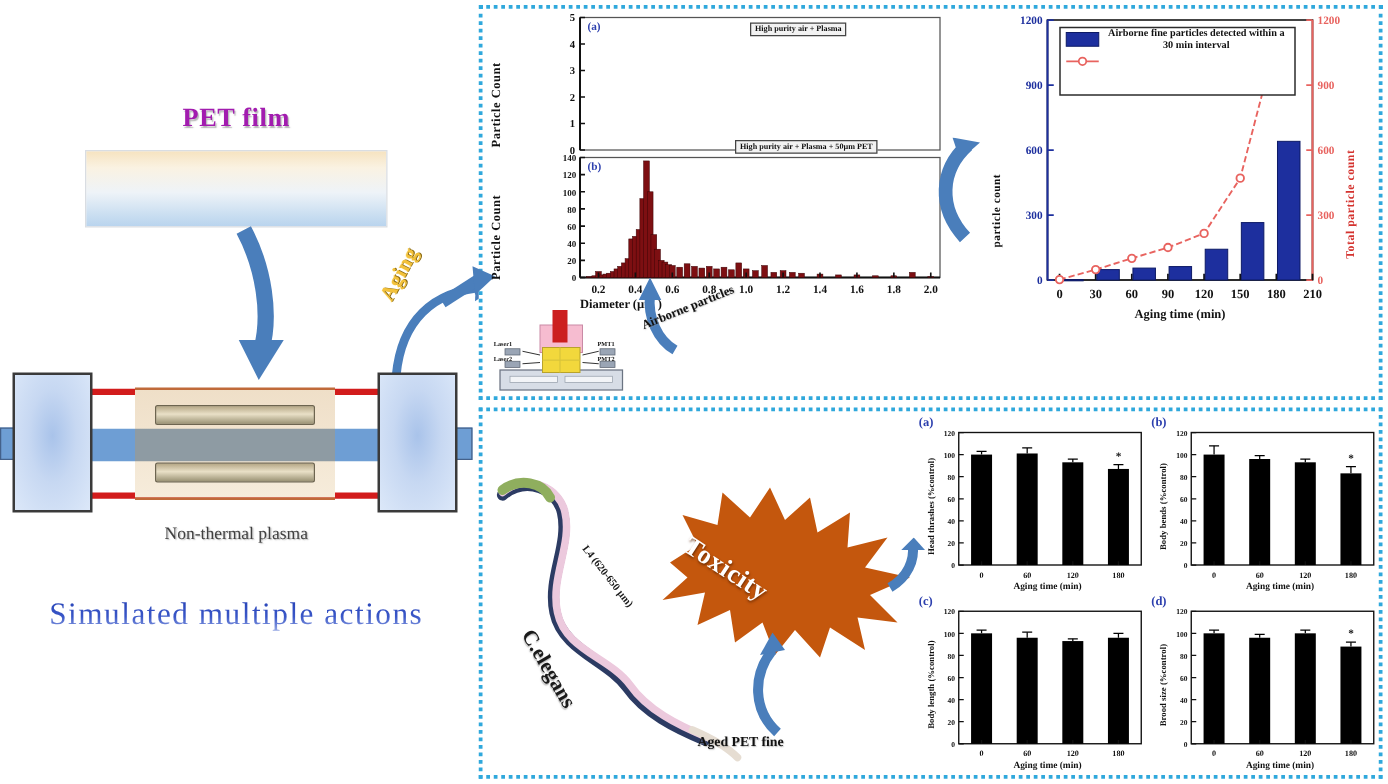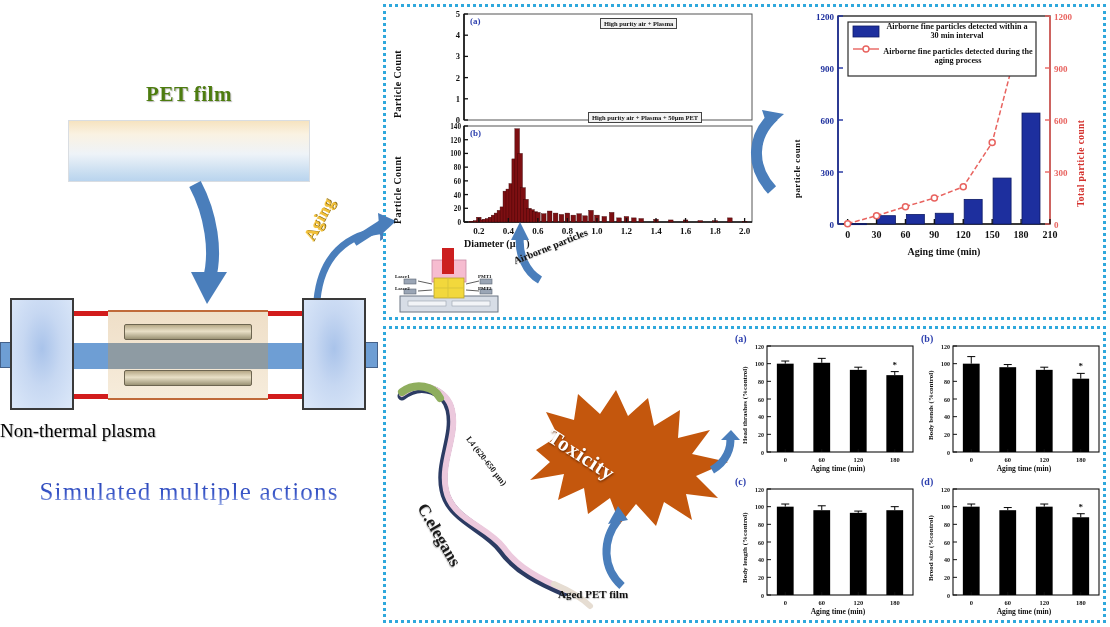--- a/index.html
+++ b/index.html
@@ -11,21 +11,21 @@
     overflow: hidden;
   }
   .root { position: absolute; inset: 0; }
 
   
   #left-panel { position: absolute; left: 0; top: 0; width: 378px; height: 627px; }
 
   #pet-film-title {
     position: absolute; left: 0; top: 82px; width: 378px;
     text-align: center;
-    font-weight: bold; font-size: 21px; color: #4d7c0f;
+    font-weight: bold; font-size: 21px; color: #a21caf;
     letter-spacing: .5px;
     text-shadow: 1px 1px 1px rgba(120,120,120,.55);
   }
   #pet-film-rect {
     position: absolute; left: 68px; top: 120px; width: 242px; height: 62px;
     background: linear-gradient(180deg,#f6e3c0 0%, #faf2e2 22%, #eef3f8 55%, #c6dcf0 88%, #b9d4ee 100%);
     border: 1px solid #d9dde2;
   }
 
   
@@ -79,21 +79,21 @@
   #gas-channel {
     position: absolute; left: 72px; top: 55px; width: 232px; height: 26px;
     background: #6e9ed4;
   }
   #plasma-zone {
     position: absolute; left: 108px; top: 55px; width: 160px; height: 26px;
     background: #8e9ba3;
   }
   #reactor-caption {
     position: absolute; left: 0; top: 420px; width: 378px;
-    text-align: left; font-size: 19px; color: #000000;
+    text-align: center; font-size: 14px; color: #404040;
     text-shadow: 1px 1px 1px rgba(130,130,130,.5);
   }
   #simulated-actions {
     position: absolute; left: 0; top: 478px; width: 378px;
     text-align: center; font-weight: normal; font-size: 25px;
     color: #2b3fa8;
     background: linear-gradient(180deg,#2440b4 0%,#3a57c8 55%,#9fb0e6 100%);
     -webkit-background-clip: text; background-clip: text;
     -webkit-text-fill-color: transparent;
     letter-spacing: 1.2px;
@@ -456,21 +456,20 @@
           <circle cx="202.1818181818182" cy="134.53333333333333" r="3" fill="#ffffff" stroke="#e8635f" stroke-width="1.5"></circle>
           <circle cx="231.0909090909091" cy="23.599999999999994" r="3" fill="#ffffff" stroke="#e8635f" stroke-width="1.5"></circle>
         </g>
 
       <rect x="58" y="14" width="188" height="54" fill="#ffffff" stroke="#2b2b2b" stroke-width="1.2"></rect>
       <rect x="63" y="18" width="26" height="11" fill="#1d2f9e" stroke="#0d1a66" stroke-width=".8"></rect>
       <line x1="63" y1="41" x2="89" y2="41" stroke="#e8635f" stroke-width="1.4"></line>
       <circle cx="76" cy="41" r="3" fill="#ffffff" stroke="#e8635f" stroke-width="1.4"></circle>
     </svg>
     <div style="position:absolute;left:92px;top:14px;width:150px;font-size:8.2px;font-weight:bold;color:#111;line-height:1.12;text-align:center">Airborne fine particles detected within a 30 min interval</div>
-    <div style="position:absolute;left:92px;top:39px;width:152px;font-size:8.2px;font-weight:bold;color:#111;line-height:1.12;text-align:center">Airborne fine particles detected during the aging process</div>
     <div class="y-axis-label" style="left:2px;top:40px;height:150px;color:#111;font-size:9px;">particle count</div>
     <div class="y-axis-label" style="left:286px;top:34px;height:165px;color:#d4322e;font-size:9.5px;">Total particle count</div>
     <div class="axis-title" style="position:absolute;left:48px;top:238px;width:212px;text-align:center;">Aging time (min)</div>
   </div>
 
 
   <div class="dotted-box" id="toxicity-box"></div>
 
   <svg id="worm-area" viewBox="0 0 345 250">
     <path d="M12 26 C 32 10, 56 22, 60 40 C 66 66, 48 92, 54 120
@@ -488,21 +487,21 @@
   </svg>
   <div id="toxicity-word">Toxicity</div>
 
   <div id="celegans-label">C.elegans</div>
   <div id="l4-label">L4 (620-650 µm)</div>
 
   <svg style="position:absolute;left:596px;top:506px;width:42px;height:84px" viewBox="0 0 42 84">
     <path d="M26 80 C 6 62, 6 34, 22 14" stroke="#4a7ebb" stroke-width="8" fill="none"></path>
     <polygon points="12,18 32,14 22,0" fill="#4a7ebb"></polygon>
   </svg>
-  <div id="aged-pet-label">Aged PET film</div>
+  <div id="aged-pet-label">Aged PET fine</div>
 
   <svg style="position:absolute;left:706px;top:430px;width:38px;height:44px" viewBox="0 0 38 44">
     <path d="M6 40 C 20 32, 26 18, 24 6" stroke="#4a7ebb" stroke-width="8" fill="none"></path>
     <polygon points="15,10 34,10 25,0" fill="#4a7ebb"></polygon>
   </svg>
 
   <div id="bars-grid">
     <div class="mini-chart" id="mini-a" style="left:0px;  top:0px;">
         <svg width="186" height="145" viewBox="0 0 186 145">
           <rect x="34" y="14" width="146" height="106" fill="#fff" stroke="#111" stroke-width="1.1"></rect>

